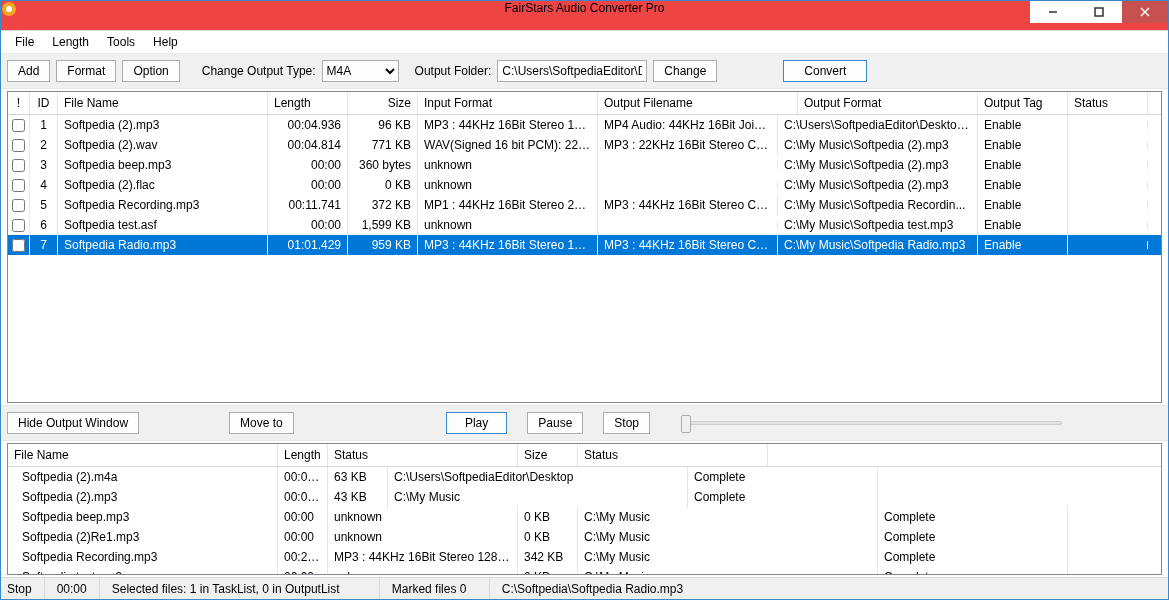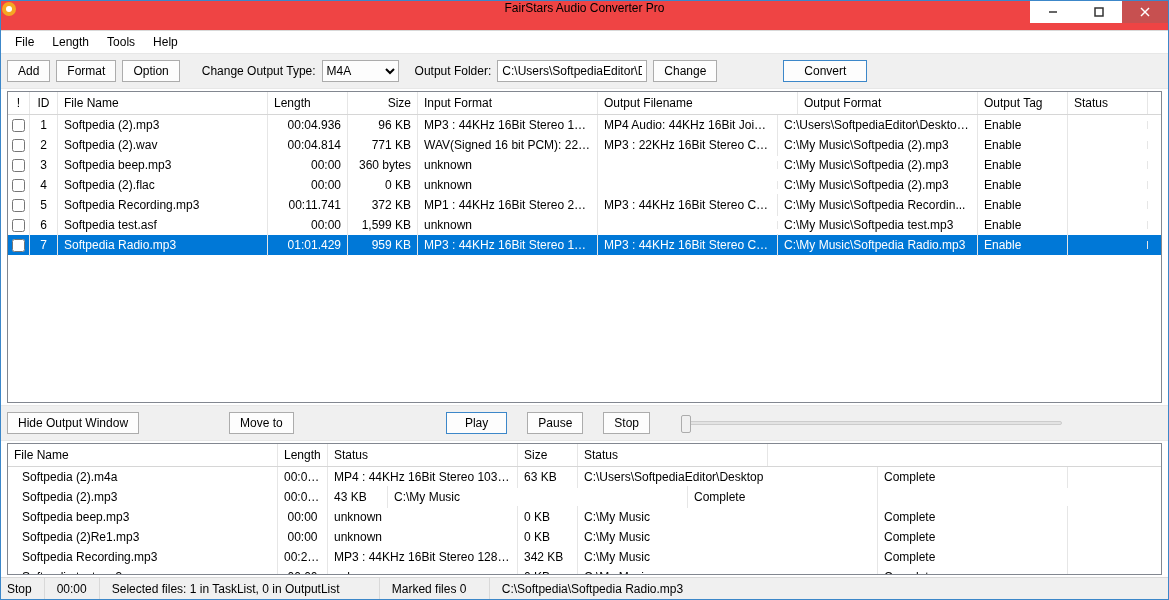--- a/index.html
+++ b/index.html
@@ -37,21 +37,21 @@
 .col-outfile { width: 200px; }
 .col-tag { width: 90px; }
 .col-status { width: 80px; }
 .middle-bar { height: 36px; background: #f0f0f0; display: flex; align-items: center; padding: 0 6px; gap: 20px; border-top: 1px solid #e7e7e7; border-bottom: 1px solid #e7e7e7; }
 .spacer { flex: 1; }
 .slider-track { width: 380px; height: 4px; background: #e3e3e3; border: 1px solid #ccc; border-radius: 2px; position: relative; margin-left: 12px; }
 .slider-thumb { position: absolute; left: -2px; top: -7px; width: 10px; height: 18px; background: #f0f0f0; border: 1px solid #acacac; border-radius: 2px; }
 .output-list { height: 132px; background: #fff; display: flex; flex-direction: column; border: 1px solid #828790; margin: 2px 6px; position: relative; }
 .out-body { overflow-y: scroll; flex: 1; }
 .out-filename { width: 270px; }
-.out-length { width: 50px; text-align: center; }
+.out-length { width: 50px; text-align: left; }
 .out-format { width: 190px; }
 .out-size { width: 60px; }
 .out-folder { width: 300px; }
 .out-status { width: 190px; }
 .statusbar { height: 22px; background: #f0f0f0; display: flex; align-items: center; padding: 0 6px; border-top: 1px solid #d9d9d9; }
 .status-seg { padding: 0 12px; border-right: 1px solid #d9d9d9; height: 100%; display: flex; align-items: center; }
 .status-seg:first-child { padding-left: 0; }
 input[type=checkbox] { width: 13px; height: 13px; }
 </style>
 </head>
@@ -238,21 +238,20 @@
     <div class="th out-filename">File Name</div>
     <div class="th out-length" style="text-align:left"><span>Length</span></div>
     <div class="th out-format">Status</div>
     <div class="th out-size">Size</div>
     <div class="th out-status">Status</div>
   </div>
   <div class="out-body" id="out-body">
       <div class="row">
         <div class="td out-filename" style="padding-left:14px">Softpedia (2).m4a</div>
         <div class="td out-length">00:04...</div>
-        <div class="td out-format">MP4 : 44KHz 16Bit Stereo 103K...</div>
         <div class="td out-size">63 KB</div>
         <div class="td out-folder">C:\Users\SoftpediaEditor\Desktop</div>
         <div class="td out-status">Complete</div>
       </div>
       <div class="row">
         <div class="td out-filename" style="padding-left:14px">Softpedia (2).mp3</div>
         <div class="td out-length">00:04...</div>
         <div class="td out-size">43 KB</div>
         <div class="td out-folder">C:\My Music</div>
         <div class="td out-status">Complete</div>

